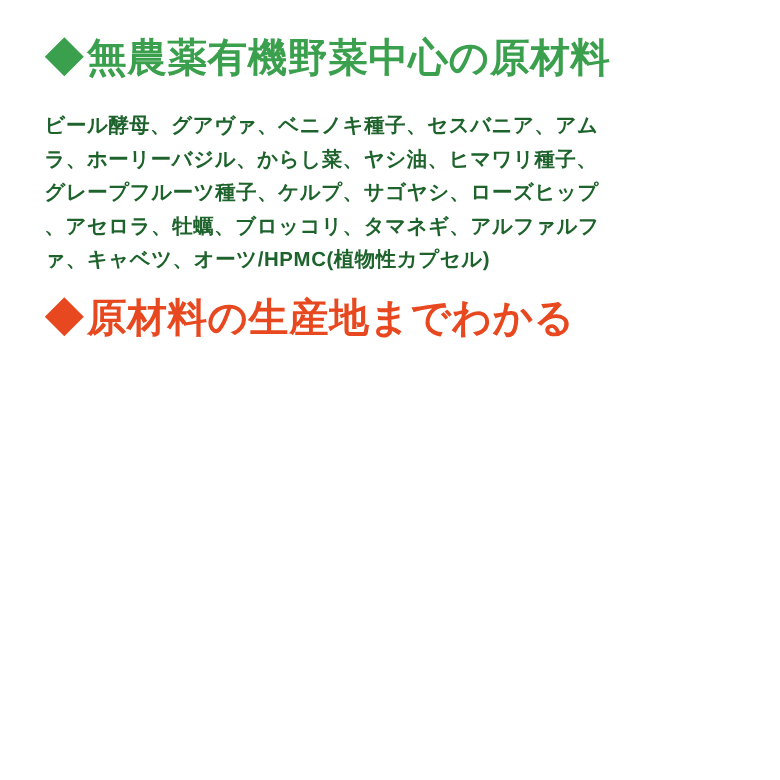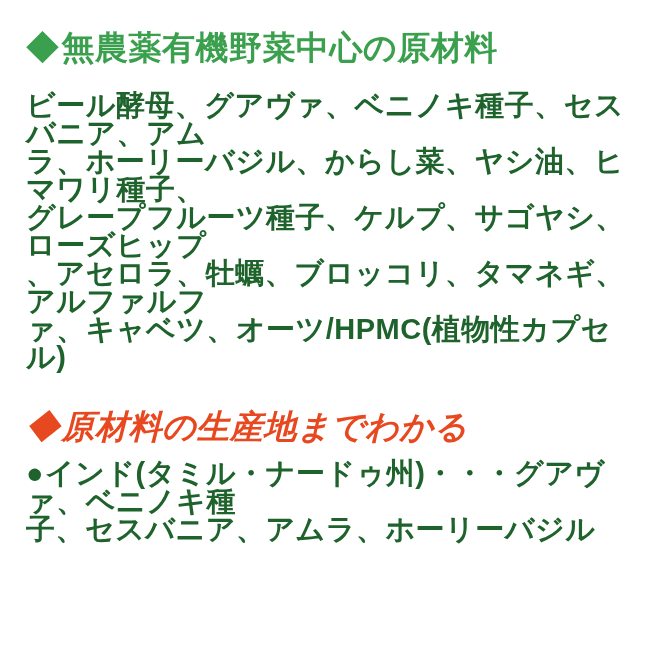--- a/index.html
+++ b/index.html
@@ -14,60 +14,58 @@
     width: 650px;
     height: 650px;
     background: var(--page-bg);
     font-family: "Liberation Sans", sans-serif;
     font-weight: bold;
     overflow: hidden;
   }
   .page {
     width: 650px;
     height: 650px;
-    padding: 30px 24px 0 26px;
+    padding: 30px 24px 0 37px;
   }
   .heading {
     margin: 0;
     font-size: 33px;
     line-height: 36px;
     letter-spacing: 0.5px;
     white-space: nowrap;
   }
   .heading .marker { margin-right: 2px; }
   .heading--green { color: var(--green-heading); }
   .heading--orange { color: var(--orange-heading); }
   .body-text {
     color: var(--green-body);
-    font-size: 29px;
+    font-size: 17px;
     line-height: 28px;
     white-space: pre-line;
     letter-spacing: 0.5px;
   }
   .ingredients-paragraph { margin-top: 25px; }
-  .origin-heading { margin-top: 38px; font-style: italic; }
+  .origin-heading { margin-top: 16px; }
   .origin-list { margin-top: 14px; }
   .origin-item { margin: 0; }
   .origin-item .bullet { margin-right: 1px; }
 </style>
 </head>
 <body>
 
 <div class="page">
 
   <h2 class="heading heading--green ingredients-heading"><span class="marker">◆</span><span>無農薬有機野菜中心の原材料</span></h2>
 
   <div class="body-text ingredients-paragraph">ビール酵母、グアヴァ、ベニノキ種子、セスバニア、アム
 ラ、ホーリーバジル、からし菜、ヤシ油、ヒマワリ種子、
 グレープフルーツ種子、ケルプ、サゴヤシ、ローズヒップ
 、アセロラ、牡蠣、ブロッコリ、タマネギ、アルファルフ
 ァ、キャベツ、オーツ/HPMC(植物性カプセル)</div>
 
   <h2 class="heading heading--orange origin-heading"><span class="marker">◆</span><span>原材料の生産地までわかる</span></h2>
 
   <div class="origin-list">
-    <div class="body-text origin-item"><span class="bullet">●</span><span>インド(タミル・ナードゥ州)・・・グアヴァ、ベニノキ種
-子、セスバニア、アムラ、ホーリーバジル</span></div>
 
 
   </div>
 
 </div>
 
 </body></html>

